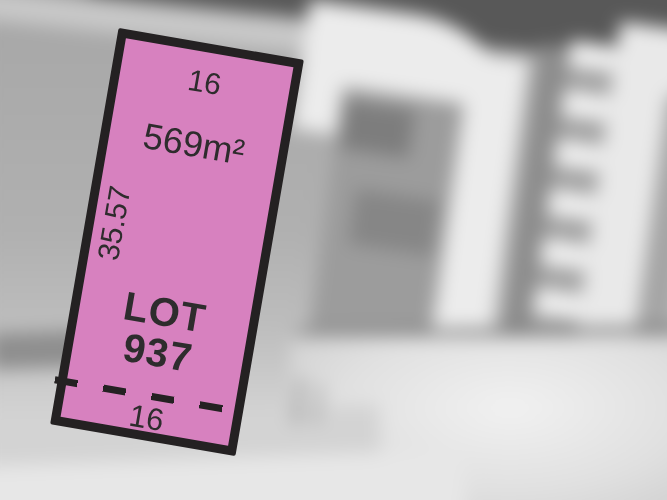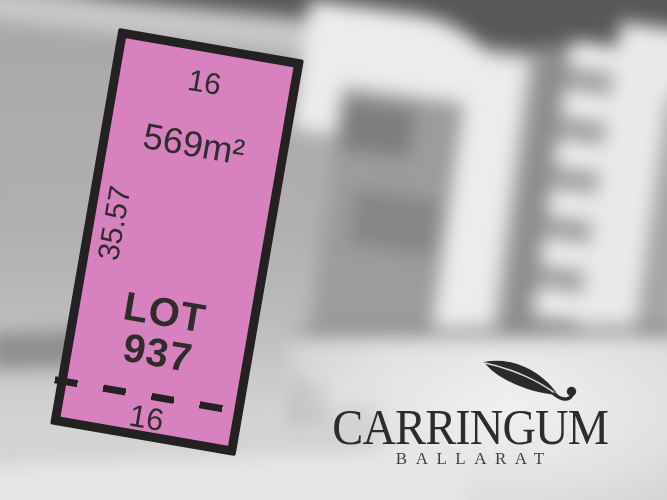--- a/index.html
+++ b/index.html
@@ -93,24 +93,14 @@
     <div class="txt lot-area">569m²</div>
     <div class="lot-dim-side">35.57</div>
     <div class="txt lot-label">
       <div>LOT</div>
       <div>937</div>
     </div>
     <div class="lot-dash"></div>
     <div class="txt lot-dim-front">16</div>
   </div>
 
-  <div class="brand">
-    <svg class="brand-leaf" viewBox="0 0 104 50" xmlns="http://www.w3.org/2000/svg">
-      <path d="M7,8 C36,2 66,18 81,41 C56,40 20,26 7,8 Z" fill="#2a2a2a"></path>
-      <path d="M8,9 C36,15 62,27 79,40" stroke="#d8d8d8" stroke-width="1.6" fill="none"></path>
-      <path d="M77,40 C84,46 92,47 95,41" stroke="#2a2a2a" stroke-width="3.4" fill="none" stroke-linecap="round"></path>
-      <circle cx="94.5" cy="37.5" r="4.7" fill="#2a2a2a"></circle>
-    </svg>
-    <div class="brand-name">CARRINGUM</div>
-    <div class="brand-sub">BALLARAT</div>
-  </div>
 
 </div>
 
 </body></html>

